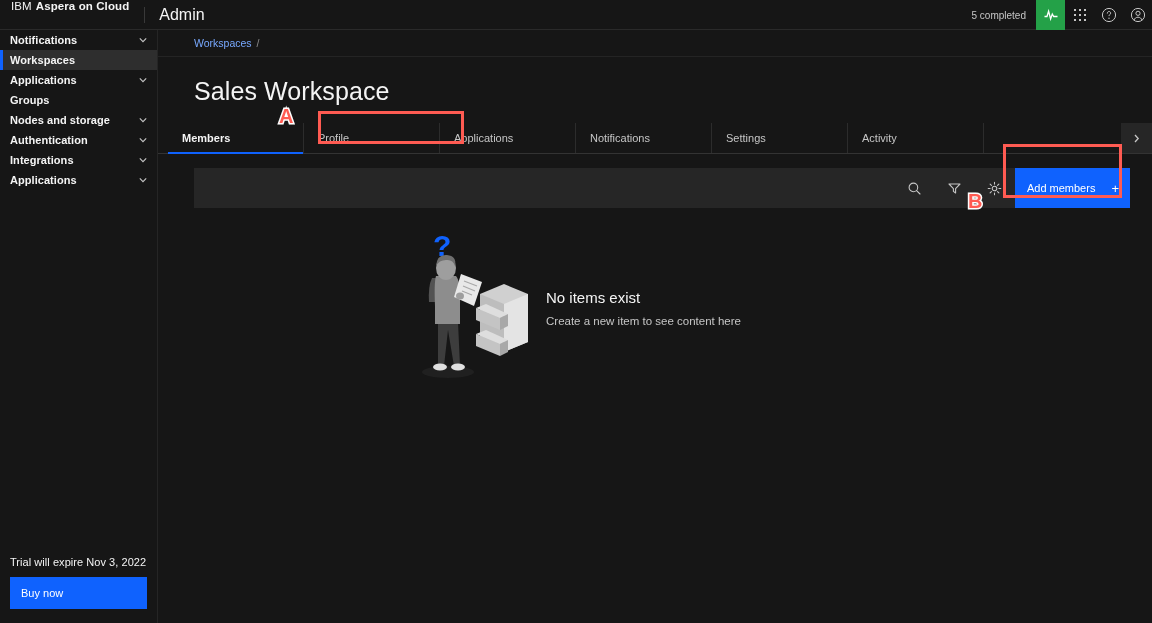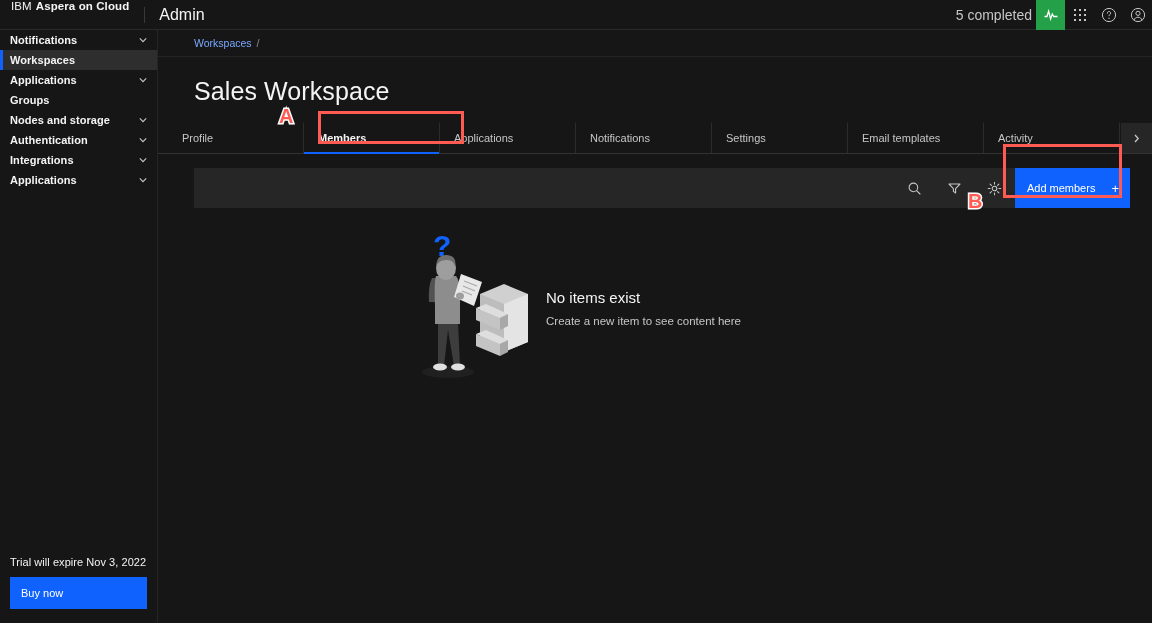--- a/index.html
+++ b/index.html
@@ -30,22 +30,22 @@
   .brand-sep {
     width: 1px; height: 16px; background: #393939;
     margin: 0 14px 0 15px;
   }
 
   .header-right {
     position: absolute; right: 0; top: 0;
     height: 30px; display: flex; align-items: center;
   }
   .completed-text {
-    font-size: 14px; color: #c6c6c6;
-    padding-right: 4px; white-space: nowrap;
+    font-size: 10px; color: #c6c6c6;
+    padding-right: 10px; white-space: nowrap;
   }
   .hdr-btn {
     width: 29px; height: 30px;
     display: flex; align-items: center; justify-content: center;
   }
   .hdr-btn.activity { background: #24a148; width: 29px; }
   .hdr-btn svg { display: block; }
 
   
   .sidebar {
@@ -304,37 +304,34 @@
 
   <div class="breadcrumb">
     <a class="crumb-link">Workspaces</a>
     <span class="crumb-sep">/</span>
   </div>
 
   <h1 class="page-title">Sales Workspace</h1>
 
   <div class="tabs">
     <div id="tab-list" style="display:flex">
+        <div class="tab active">
+          <span>Members</span>
+        </div>
         <div class="tab">
           <span>Profile</span>
         </div>
-        <div class="tab active">
-          <span>Members</span>
-        </div>
         <div class="tab">
           <span>Applications</span>
         </div>
         <div class="tab">
           <span>Notifications</span>
         </div>
         <div class="tab">
           <span>Settings</span>
-        </div>
-        <div class="tab">
-          <span>Email templates</span>
         </div>
         <div class="tab">
           <span>Activity</span>
         </div>
       </div>
     <div style="flex:1"></div>
     <div class="tab-scroll">
       <svg width="11" height="11" viewBox="0 0 11 11" fill="none" stroke="#c6c6c6" stroke-width="1.3">
         <path d="M4 2 L7.2 5.5 L4 9"></path>
       </svg>

